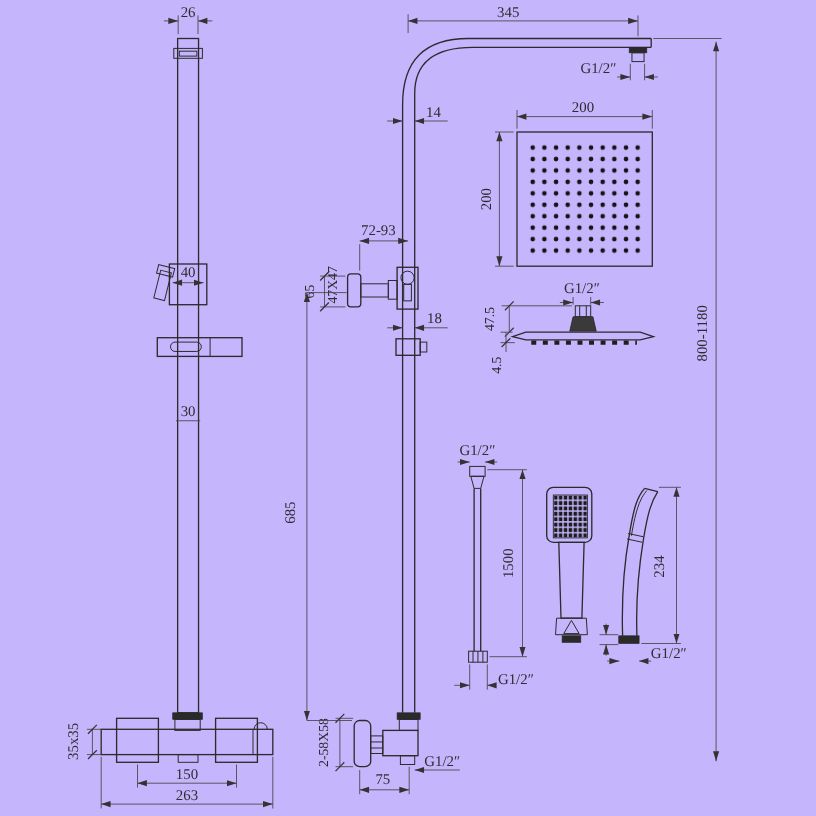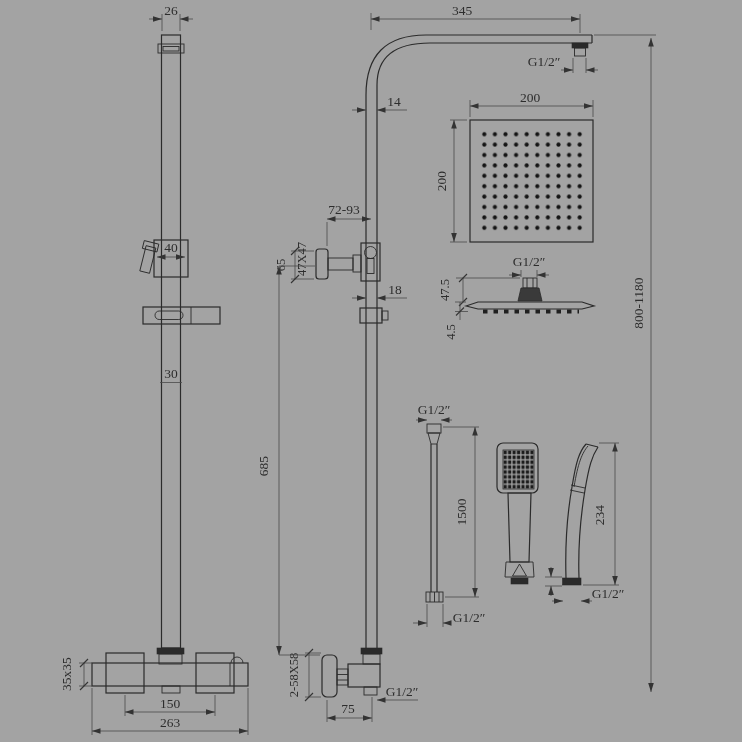--- a/index.html
+++ b/index.html
@@ -1,16 +1,16 @@
 <!DOCTYPE html>
 <html><head>
 <meta charset="utf-8">
 <style>
   html,body{margin:0;padding:0;background:#ffffff;width:742px;height:742px;overflow:hidden;}
-  #stage{position:relative;width:742px;height:742px;background:#a3a3a3;text-align:center;}
+  #stage{position:relative;width:742px;height:742px;background:#c4b5fd;text-align:center;}
   svg{position:absolute;left:0;top:0;}
   .obj{fill:none;stroke:#2b2b2b;stroke-width:1.2;}
   .objthin{fill:none;stroke:#2b2b2b;stroke-width:0.9;}
   .solid{fill:#2a2a2a;stroke:#2a2a2a;stroke-width:0.6;}
   .dim{fill:none;stroke:#4a4a4a;stroke-width:0.8;}
   .tick{stroke:#333;stroke-width:1.1;}
   text{font-family:"Liberation Serif","DejaVu Serif",serif;font-size:13.5px;fill:#2d2d2d;}
   .sm{font-size:12.5px;}
 </style>
 </head>

